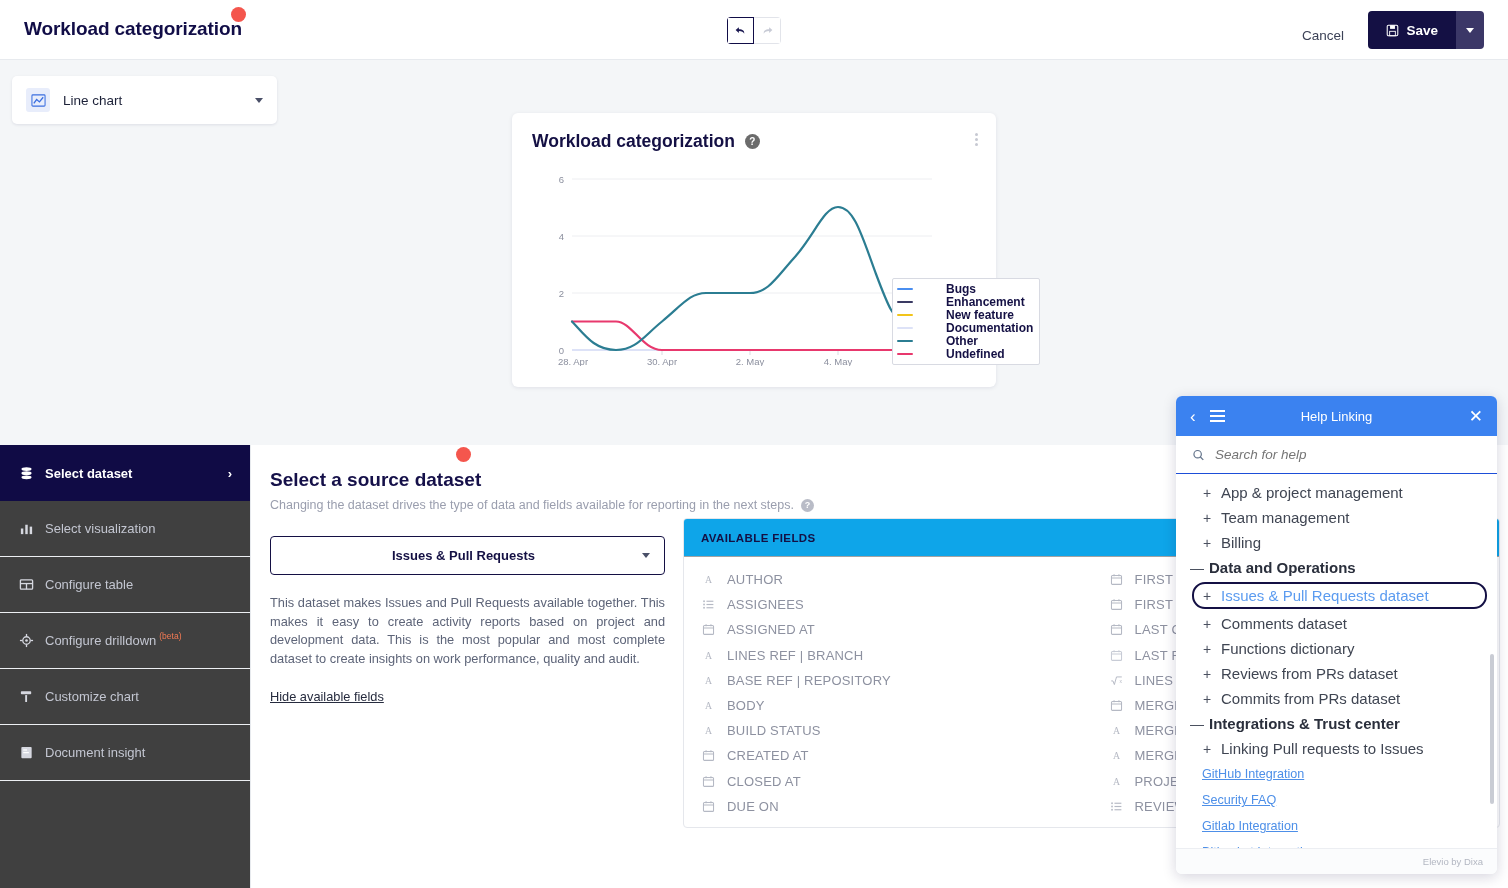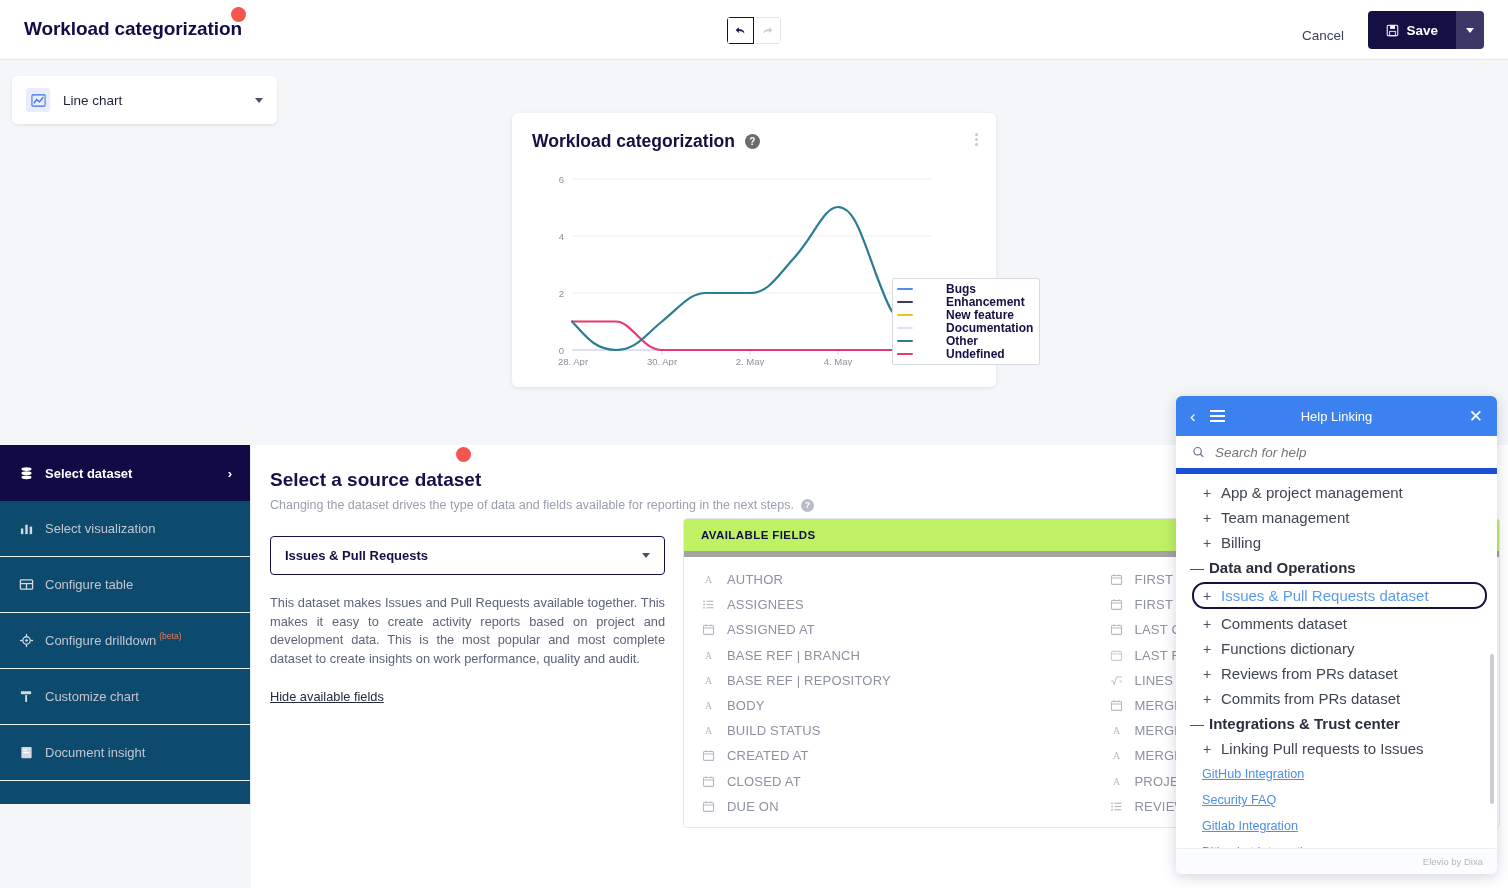--- a/index.html
+++ b/index.html
@@ -93,22 +93,22 @@
     position: absolute; left: 360px; top: 112px; background: #fff;
     border: 1px solid #d8dae2; border-radius: 2px; padding: 4px 6px 4px 4px;
     display: flex; flex-direction: column; gap: 1px;
   }
   .leg-row { display: flex; align-items: center; gap: 5px; height: 12px; }
   .leg-line { width: 16px; height: 2.5px; border-radius: 2px; }
   .leg-txt { font-size: 12px; font-weight: bold; color: #141044; white-space: nowrap; padding-left: 28px; }
 
   
   .steps {
-    position: absolute; left: 0; top: 445px; width: 251px; height: 359px;
-    background: #0c4a6e; border-right: 1px solid #e7eaee;
+    position: absolute; left: 0; top: 445px; width: 251px; height: 443px;
+    background: #404040; border-right: 1px solid #e7eaee;
   }
   .step {
     height: 56px; display: flex; align-items: center; padding: 0 18px;
     border-bottom: 1px solid #edeff3; gap: 11px; cursor: pointer;
   }
   .step.active { background: #100b45; color: #fff; border-bottom: none; }
   .step-label { font-size: 13px; color: #c3c6d1; }
   .step.active .step-label { color: #fff; font-weight: bold; }
   .step .beta { font-size: 8.5px; color: #f37a54; vertical-align: super; margin-left: 3px; }
   .step-chev { margin-left: auto; color: #fff; font-size: 13px; font-weight: bold; }
@@ -123,37 +123,37 @@
   .sec-sub { font-size: 12.5px; color: #9a9eae; margin-top: 7px; display: flex; align-items: center; gap: 7px; }
   .sub-help {
     width: 13px; height: 13px; border-radius: 50%; background: #b9bcc7; color: #fff;
     font-size: 9px; display: inline-flex; align-items: center; justify-content: center; font-weight: bold;
   }
 
   .ds-select {
     margin-top: 24px; width: 395px; height: 39px; border: 1.5px solid #141044;
     border-radius: 4px; display: flex; align-items: center; padding: 0 14px; cursor: pointer;
   }
-  .ds-select .v { font-size: 13px; font-weight: bold; color: #141044; flex: 1; }
+  .ds-select .v { font-size: 13px; font-weight: bold; color: #141044; flex: 1; text-align: center; }
 
   .ds-desc {
     margin-top: 19px; width: 395px; font-size: 12.8px; line-height: 18.6px;
     color: #5d6478; text-align: justify;
   }
   .hide-fields {
     margin-top: 21px; font-size: 12.8px; color: #262b3e; text-decoration: underline; cursor: pointer; display: inline-block;
   }
 
   
   .fields-card {
     position: absolute; left: 432px; top: 73px; width: 817px; height: 310px;
     background: #fff; border: 1px solid #e5e7ec; border-radius: 4px; overflow: hidden;
   }
   .fields-head {
-    height: 38px; background: #bef264; border-bottom: 6px solid #a3a3a3;
+    height: 38px; background: #0ea5e9; border-bottom: 1px solid #a3a3a3;
     display: flex; align-items: center; padding: 0 17px;
     font-size: 11.5px; font-weight: bold; color: #141044; letter-spacing: .4px;
   }
   .fields-body { display: flex; padding: 10px 0 0 0; position: relative; }
   .fields-col { width: 50%; padding: 0 17px; }
   .field-row { height: 25.2px; display: flex; align-items: center; gap: 11px; cursor: pointer; }
   .field-ico {
     width: 15px; height: 15px; display: flex; align-items: center; justify-content: center;
     color: #b5b9c4; flex: none;
   }
@@ -170,21 +170,21 @@
     height: 40px; background: #3b82f0; display: flex; align-items: center;
     padding: 0 14px; color: #fff; position: relative;
   }
   .hp-back { font-size: 17px; cursor: pointer; line-height: 1; }
   .hp-burger { margin-left: 14px; cursor: pointer; display: flex; flex-direction: column; gap: 3px; }
   .hp-burger i { display: block; width: 15px; height: 2px; background: #fff; }
   .hp-title { position: absolute; left: 0; right: 0; text-align: center; font-size: 13px; pointer-events: none; }
   .hp-x { margin-left: auto; font-size: 17px; cursor: pointer; z-index: 2; line-height: 1; }
 
   .hp-search {
-    height: 38px; border-bottom: 6px solid #1d4ed8; display: flex; align-items: center;
+    height: 38px; border-bottom: 1px solid #1d4ed8; display: flex; align-items: center;
     padding: 16px 16px; gap: 10px;
   }
   .hp-search input {
     border: none; outline: none; font-size: 13.5px; color: #6f7588;
     font-style: italic; font-family: "Liberation Sans", sans-serif; width: 100%;
     background: transparent;
   }
   .hp-list { flex: 1; overflow-y: auto; padding: 6px 0 8px 0; position: relative; }
   .hp-item { display: flex; align-items: center; gap: 9px; padding: 4px 18px 4px 26px; cursor: pointer; }
   .hp-item .pm { color: #4b5160; font-size: 14px; width: 10px; text-align: center; font-weight: 500; }
@@ -456,21 +456,21 @@
                 </svg>
               </span>
             <span class="field-name">ASSIGNED AT</span>
           </div>
           <div class="field-row">
             <span class="field-ico">
                 <svg width="13" height="13" viewBox="0 0 16 16">
                   <text x="8" y="12" text-anchor="middle" font-size="12" font-family="Liberation Serif, serif" fill="#b5b9c4">A</text>
                 </svg>
               </span>
-            <span class="field-name">BASE REF | BRANCH</span>
+            <span class="field-name">LINES REF | BRANCH</span>
           </div>
           <div class="field-row">
             <span class="field-ico">
                 <svg width="13" height="13" viewBox="0 0 16 16">
                   <text x="8" y="12" text-anchor="middle" font-size="12" font-family="Liberation Serif, serif" fill="#b5b9c4">A</text>
                 </svg>
               </span>
             <span class="field-name">BASE REF | REPOSITORY</span>
           </div>
           <div class="field-row">

